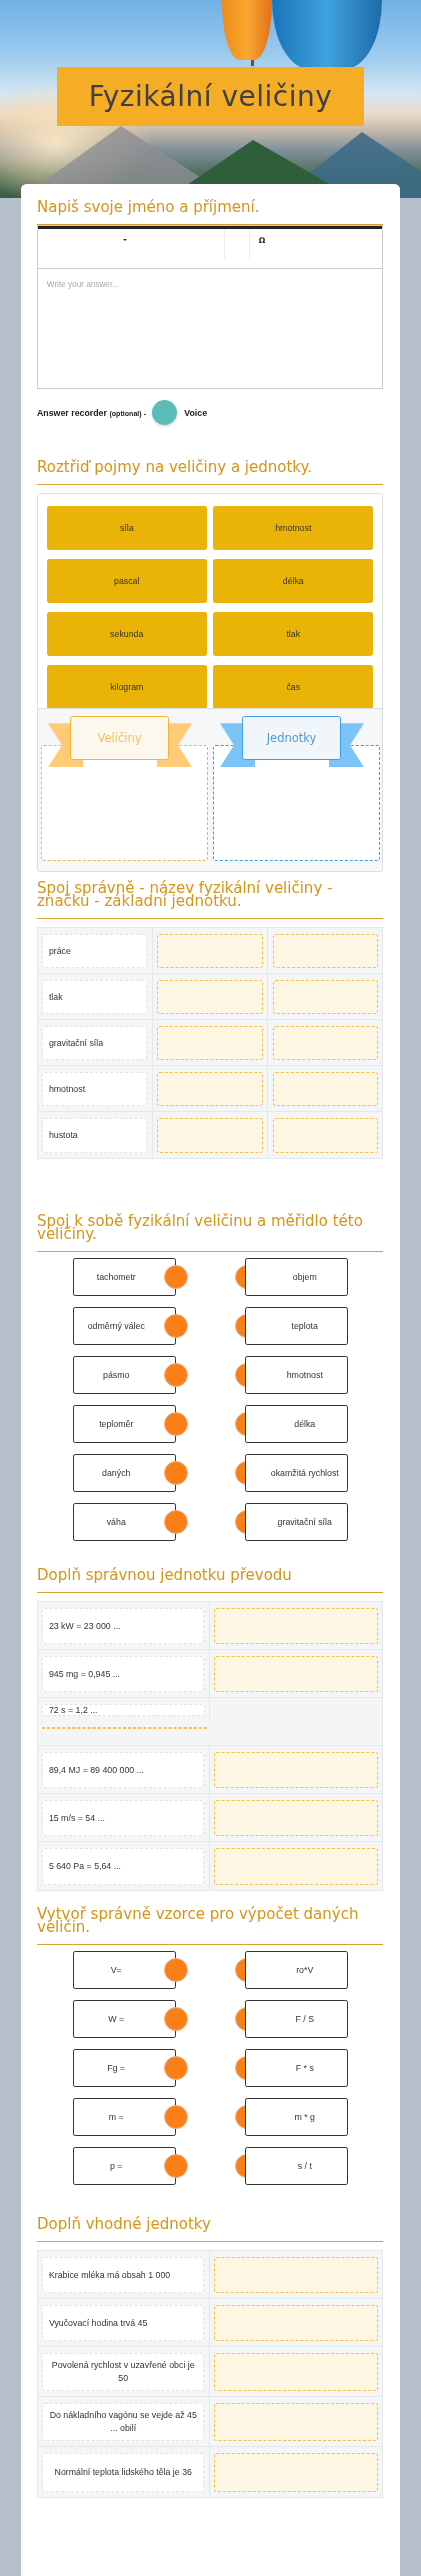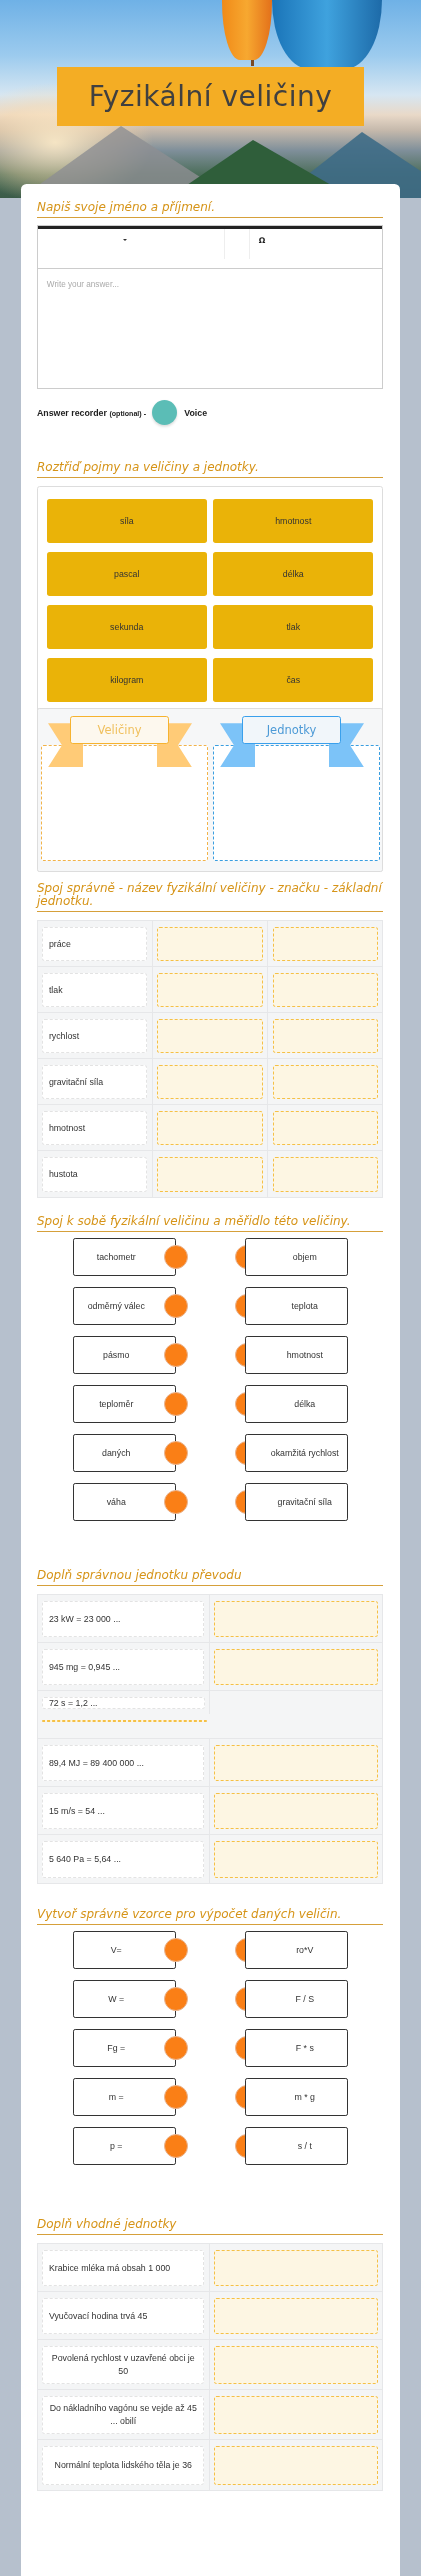--- a/index.html
+++ b/index.html
@@ -40,22 +40,22 @@
     font-size: 28px; color: #404040; letter-spacing: 0.5px;
   }
 
   .card {
     position:absolute; left:21px; top:184px; width:379px; height:2442px;
     background:#fff; border-radius:5.5px 5.5px 0 0;
   }
   .section { position:absolute; left:16px; width:346px; }
   .q-title {
     font-family: "DejaVu Sans", sans-serif;
-    color:#d69418; font-size:12px; line-height:13px; padding-bottom:3px;
-    border-bottom:0.8px solid #d6a03a; font-style: italic;
+    color:#d69418; font-size:15px; line-height:13px; padding-bottom:10px;
+    border-bottom:0.8px solid #d6a03a; 
   }
 
   
   .editor { position:absolute; left:16px; top:41px; width:346px; border:0.5px solid #ccc; }
   .editor .topbar { height:3.3px; background:#222; }
   .editor .toolbar { height:40px; display:flex; position:relative; border-bottom:1.6px solid #ccc; }
   .editor .tb-select { width:187px; height:30px; position:relative; border-right:0.5px solid #eee; }
   .editor .tb-select .caret { position:absolute; left:85px; top:10px; width:0; height:0;
     border-left:2.2px solid transparent; border-right:2.2px solid transparent; border-top:2.7px solid #333; }
   .editor .tb-blank { width:25px; height:30px; border-right:0.5px solid #eee; }
@@ -82,21 +82,21 @@
   .bins-box { position:relative; background:#f6f7f8; border:0.5px solid #ddd; border-radius:2.2px; height:164px; }
   .bin { position:absolute; top:36px; width:167px; height:116px; background:#fff; border-radius:2.7px; }
   .bin.orange { left:3.3px; border:0.8px dashed #f2b34a; }
   .bin.blue { left:175px; border:0.8px dashed #3a9ee0; }
   .ribbon-tail { position:absolute; top:14.3px; width:144px; height:44px; }
   .ribbon-tail .l, .ribbon-tail .r { position:absolute; top:0; width:35px; height:44px; }
   .ribbon-tail .l { left:0; clip-path: polygon(0 0, 100% 0, 100% 100%, 0 100%, 40% 50%); }
   .ribbon-tail .r { right:0; clip-path: polygon(0 0, 100% 0, 60% 50%, 100% 100%, 0 100%); }
   .ribbon-tail.orange .l, .ribbon-tail.orange .r { background:#ffcb77; }
   .ribbon-tail.blue .l, .ribbon-tail.blue .r { background:#7cc3f8; }
-  .ribbon-label { position:absolute; top:6.6px; width:99px; height:28px; border-radius:2.7px; display:flex; align-items:center; justify-content:center;
+  .ribbon-label { position:absolute; top:6.6px; width:99px; height:44px; border-radius:2.7px; display:flex; align-items:center; justify-content:center;
     font-family:"DejaVu Sans", sans-serif; font-size:11.5px; }
   .ribbon-label.orange { background:#fdf8ee; border:1.1px solid #f6b330; color:#f0c05e; }
   .ribbon-label.blue { background:#f1f6fa; border:1.1px solid #3aa0ec; color:#4d9ad6; }
 
   
   .grid-table { border:0.5px solid #e6e7e9; background:#f4f5f6; margin-top:8.2px; }
   .grid-row { display:flex; border-bottom:0.5px solid #e6e7e9; }
   .grid-row:last-child { border-bottom:none; }
   .cell { padding:5.5px 4.4px; border-right:0.5px solid #e6e7e9; }
   .cell:last-child { border-right:none; }
@@ -210,31 +210,20 @@
           </div>
         <div class="cell" style="width:116px;">
             <div class="drop"></div>
           </div>
         <div class="cell" style="width:114px;">
             <div class="drop"></div>
           </div>
       </div>
       <div class="grid-row" style="height:46px;">
         <div class="cell" style="width:115px;">
-            <div class="label-card">rychlost</div>
-          </div>
-        <div class="cell" style="width:116px;">
-            <div class="drop"></div>
-          </div>
-        <div class="cell" style="width:114px;">
-            <div class="drop"></div>
-          </div>
-      </div>
-      <div class="grid-row" style="height:46px;">
-        <div class="cell" style="width:115px;">
             <div class="label-card">gravitační síla</div>
           </div>
         <div class="cell" style="width:116px;">
             <div class="drop"></div>
           </div>
         <div class="cell" style="width:114px;">
             <div class="drop"></div>
           </div>
       </div>
       <div class="grid-row" style="height:46px;">

